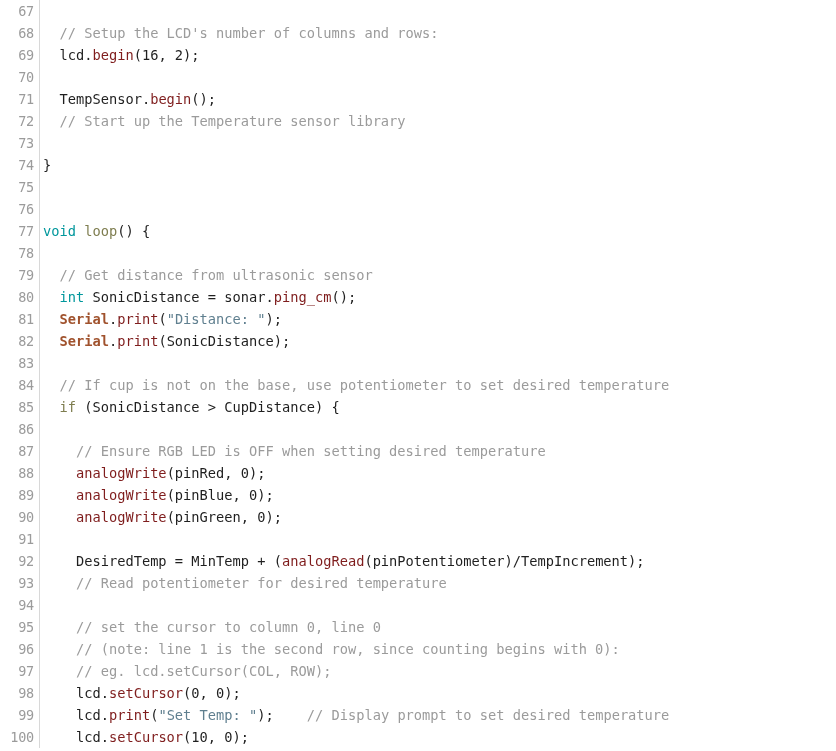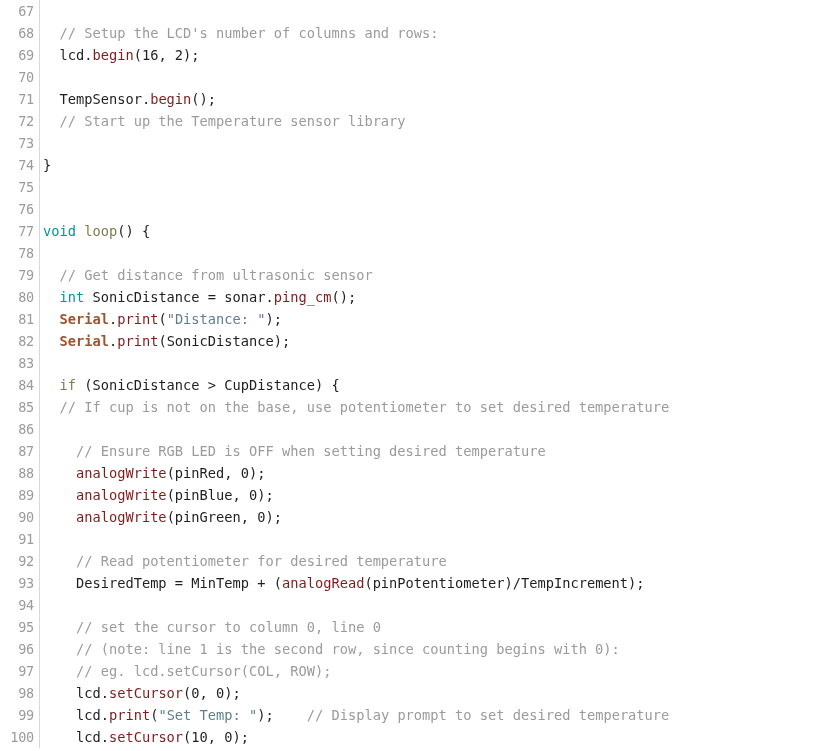--- a/index.html
+++ b/index.html
@@ -124,30 +124,30 @@
       <div class="line"><span class="tok-plain">}</span></div>
       <div class="line"></div>
       <div class="line"></div>
       <div class="line"><span class="tok-keyword">void</span><span class="tok-plain"> </span><span class="tok-struct">loop</span><span class="tok-plain">() {</span></div>
       <div class="line"></div>
       <div class="line"><span class="tok-plain">  </span><span class="tok-comment">// Get distance from ultrasonic sensor</span></div>
       <div class="line"><span class="tok-plain">  </span><span class="tok-keyword">int</span><span class="tok-plain"> SonicDistance = sonar.</span><span class="tok-func">ping_cm</span><span class="tok-plain">();</span></div>
       <div class="line"><span class="tok-plain">  </span><span class="tok-object">Serial</span><span class="tok-plain">.</span><span class="tok-func">print</span><span class="tok-plain">(</span><span class="tok-string">"Distance: "</span><span class="tok-plain">);</span></div>
       <div class="line"><span class="tok-plain">  </span><span class="tok-object">Serial</span><span class="tok-plain">.</span><span class="tok-func">print</span><span class="tok-plain">(SonicDistance);</span></div>
       <div class="line"></div>
+      <div class="line"><span class="tok-plain">  </span><span class="tok-comment">// If cup is not on the base, use potentiometer to set desired temperature</span></div>
       <div class="line"><span class="tok-plain">  </span><span class="tok-struct">if</span><span class="tok-plain"> (SonicDistance &gt; CupDistance) {</span></div>
-      <div class="line"><span class="tok-plain">  </span><span class="tok-comment">// If cup is not on the base, use potentiometer to set desired temperature</span></div>
       <div class="line"></div>
       <div class="line"><span class="tok-plain">    </span><span class="tok-comment">// Ensure RGB LED is OFF when setting desired temperature</span></div>
       <div class="line"><span class="tok-plain">    </span><span class="tok-func">analogWrite</span><span class="tok-plain">(pinRed, 0);</span></div>
       <div class="line"><span class="tok-plain">    </span><span class="tok-func">analogWrite</span><span class="tok-plain">(pinBlue, 0);</span></div>
       <div class="line"><span class="tok-plain">    </span><span class="tok-func">analogWrite</span><span class="tok-plain">(pinGreen, 0);</span></div>
       <div class="line"></div>
+      <div class="line"><span class="tok-plain">    DesiredTemp = MinTemp + (</span><span class="tok-func">analogRead</span><span class="tok-plain">(pinPotentiometer)/TempIncrement);</span></div>
       <div class="line"><span class="tok-plain">    </span><span class="tok-comment">// Read potentiometer for desired temperature</span></div>
-      <div class="line"><span class="tok-plain">    DesiredTemp = MinTemp + (</span><span class="tok-func">analogRead</span><span class="tok-plain">(pinPotentiometer)/TempIncrement);</span></div>
       <div class="line"></div>
       <div class="line"><span class="tok-plain">    </span><span class="tok-comment">// set the cursor to column 0, line 0</span></div>
       <div class="line"><span class="tok-plain">    </span><span class="tok-comment">// (note: line 1 is the second row, since counting begins with 0):</span></div>
       <div class="line"><span class="tok-plain">    </span><span class="tok-comment">// eg. lcd.setCursor(COL, ROW);</span></div>
       <div class="line"><span class="tok-plain">    lcd.</span><span class="tok-func">setCursor</span><span class="tok-plain">(0, 0);</span></div>
       <div class="line"><span class="tok-plain">    lcd.</span><span class="tok-func">print</span><span class="tok-plain">(</span><span class="tok-string">"Set Temp: "</span><span class="tok-plain">);</span><span class="tok-plain">    </span><span class="tok-comment">// Display prompt to set desired temperature</span></div>
       <div class="line"><span class="tok-plain">    lcd.</span><span class="tok-func">setCursor</span><span class="tok-plain">(10, 0);</span></div>
     </div>
 </div>
 

